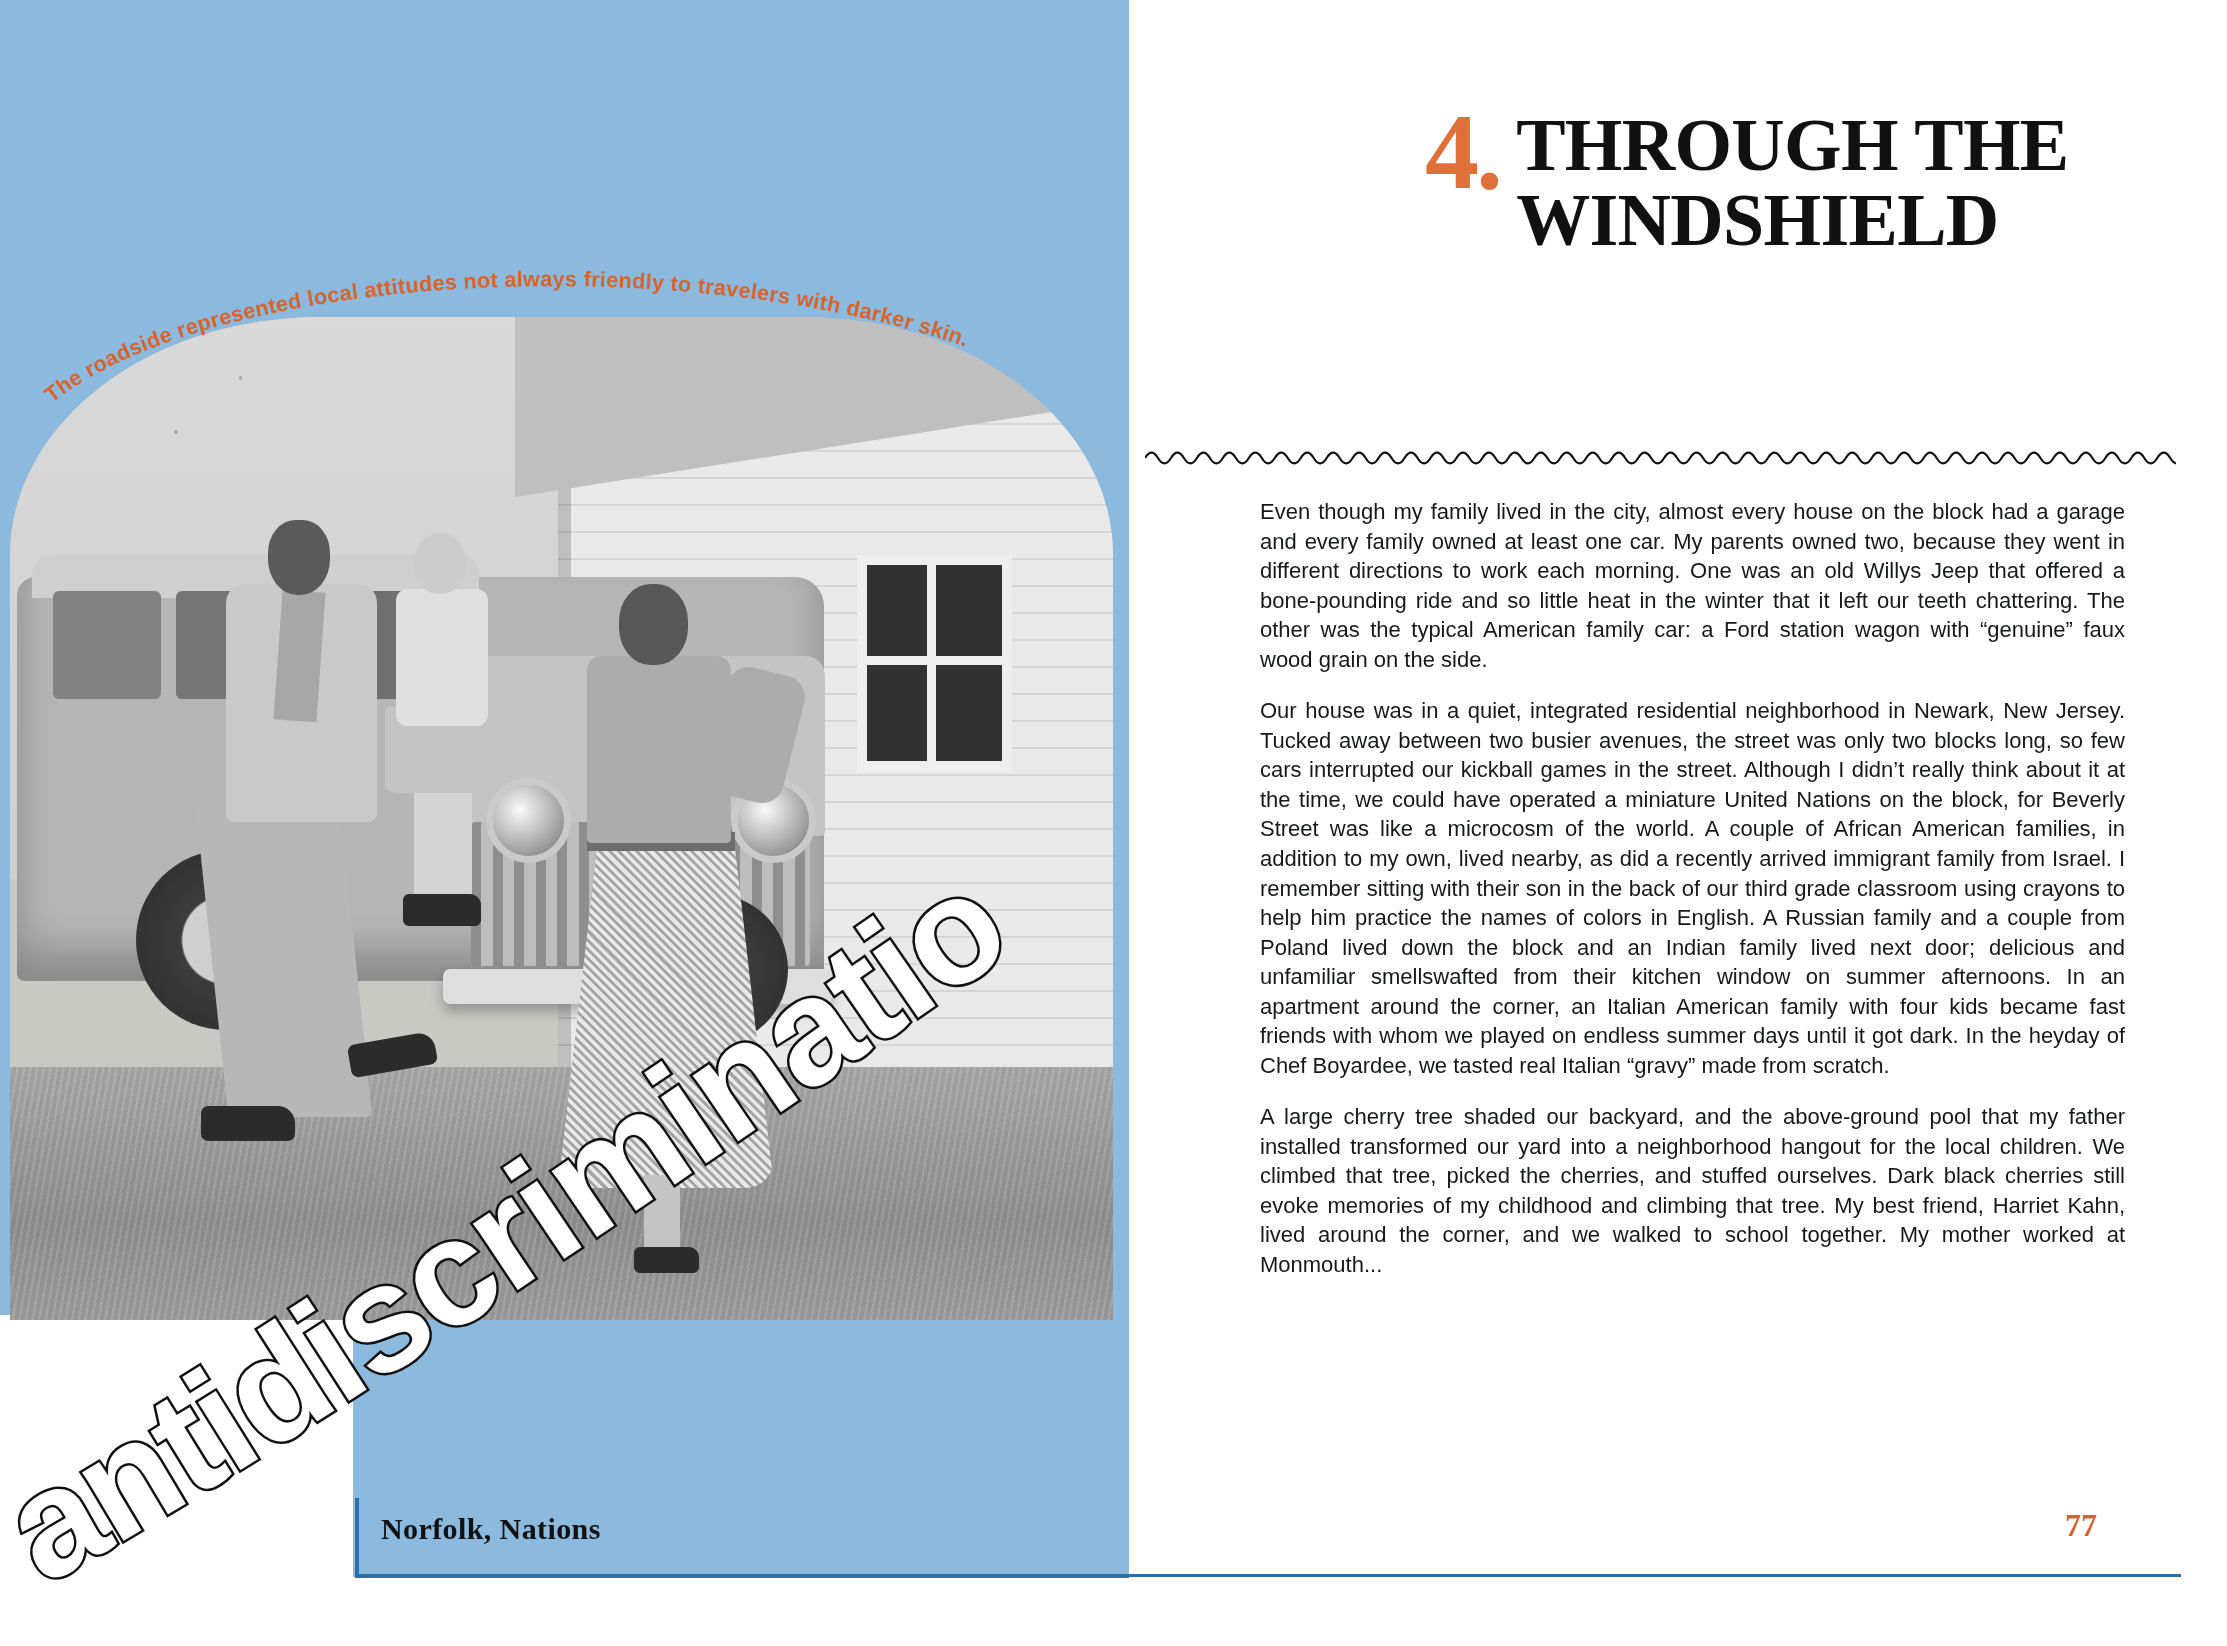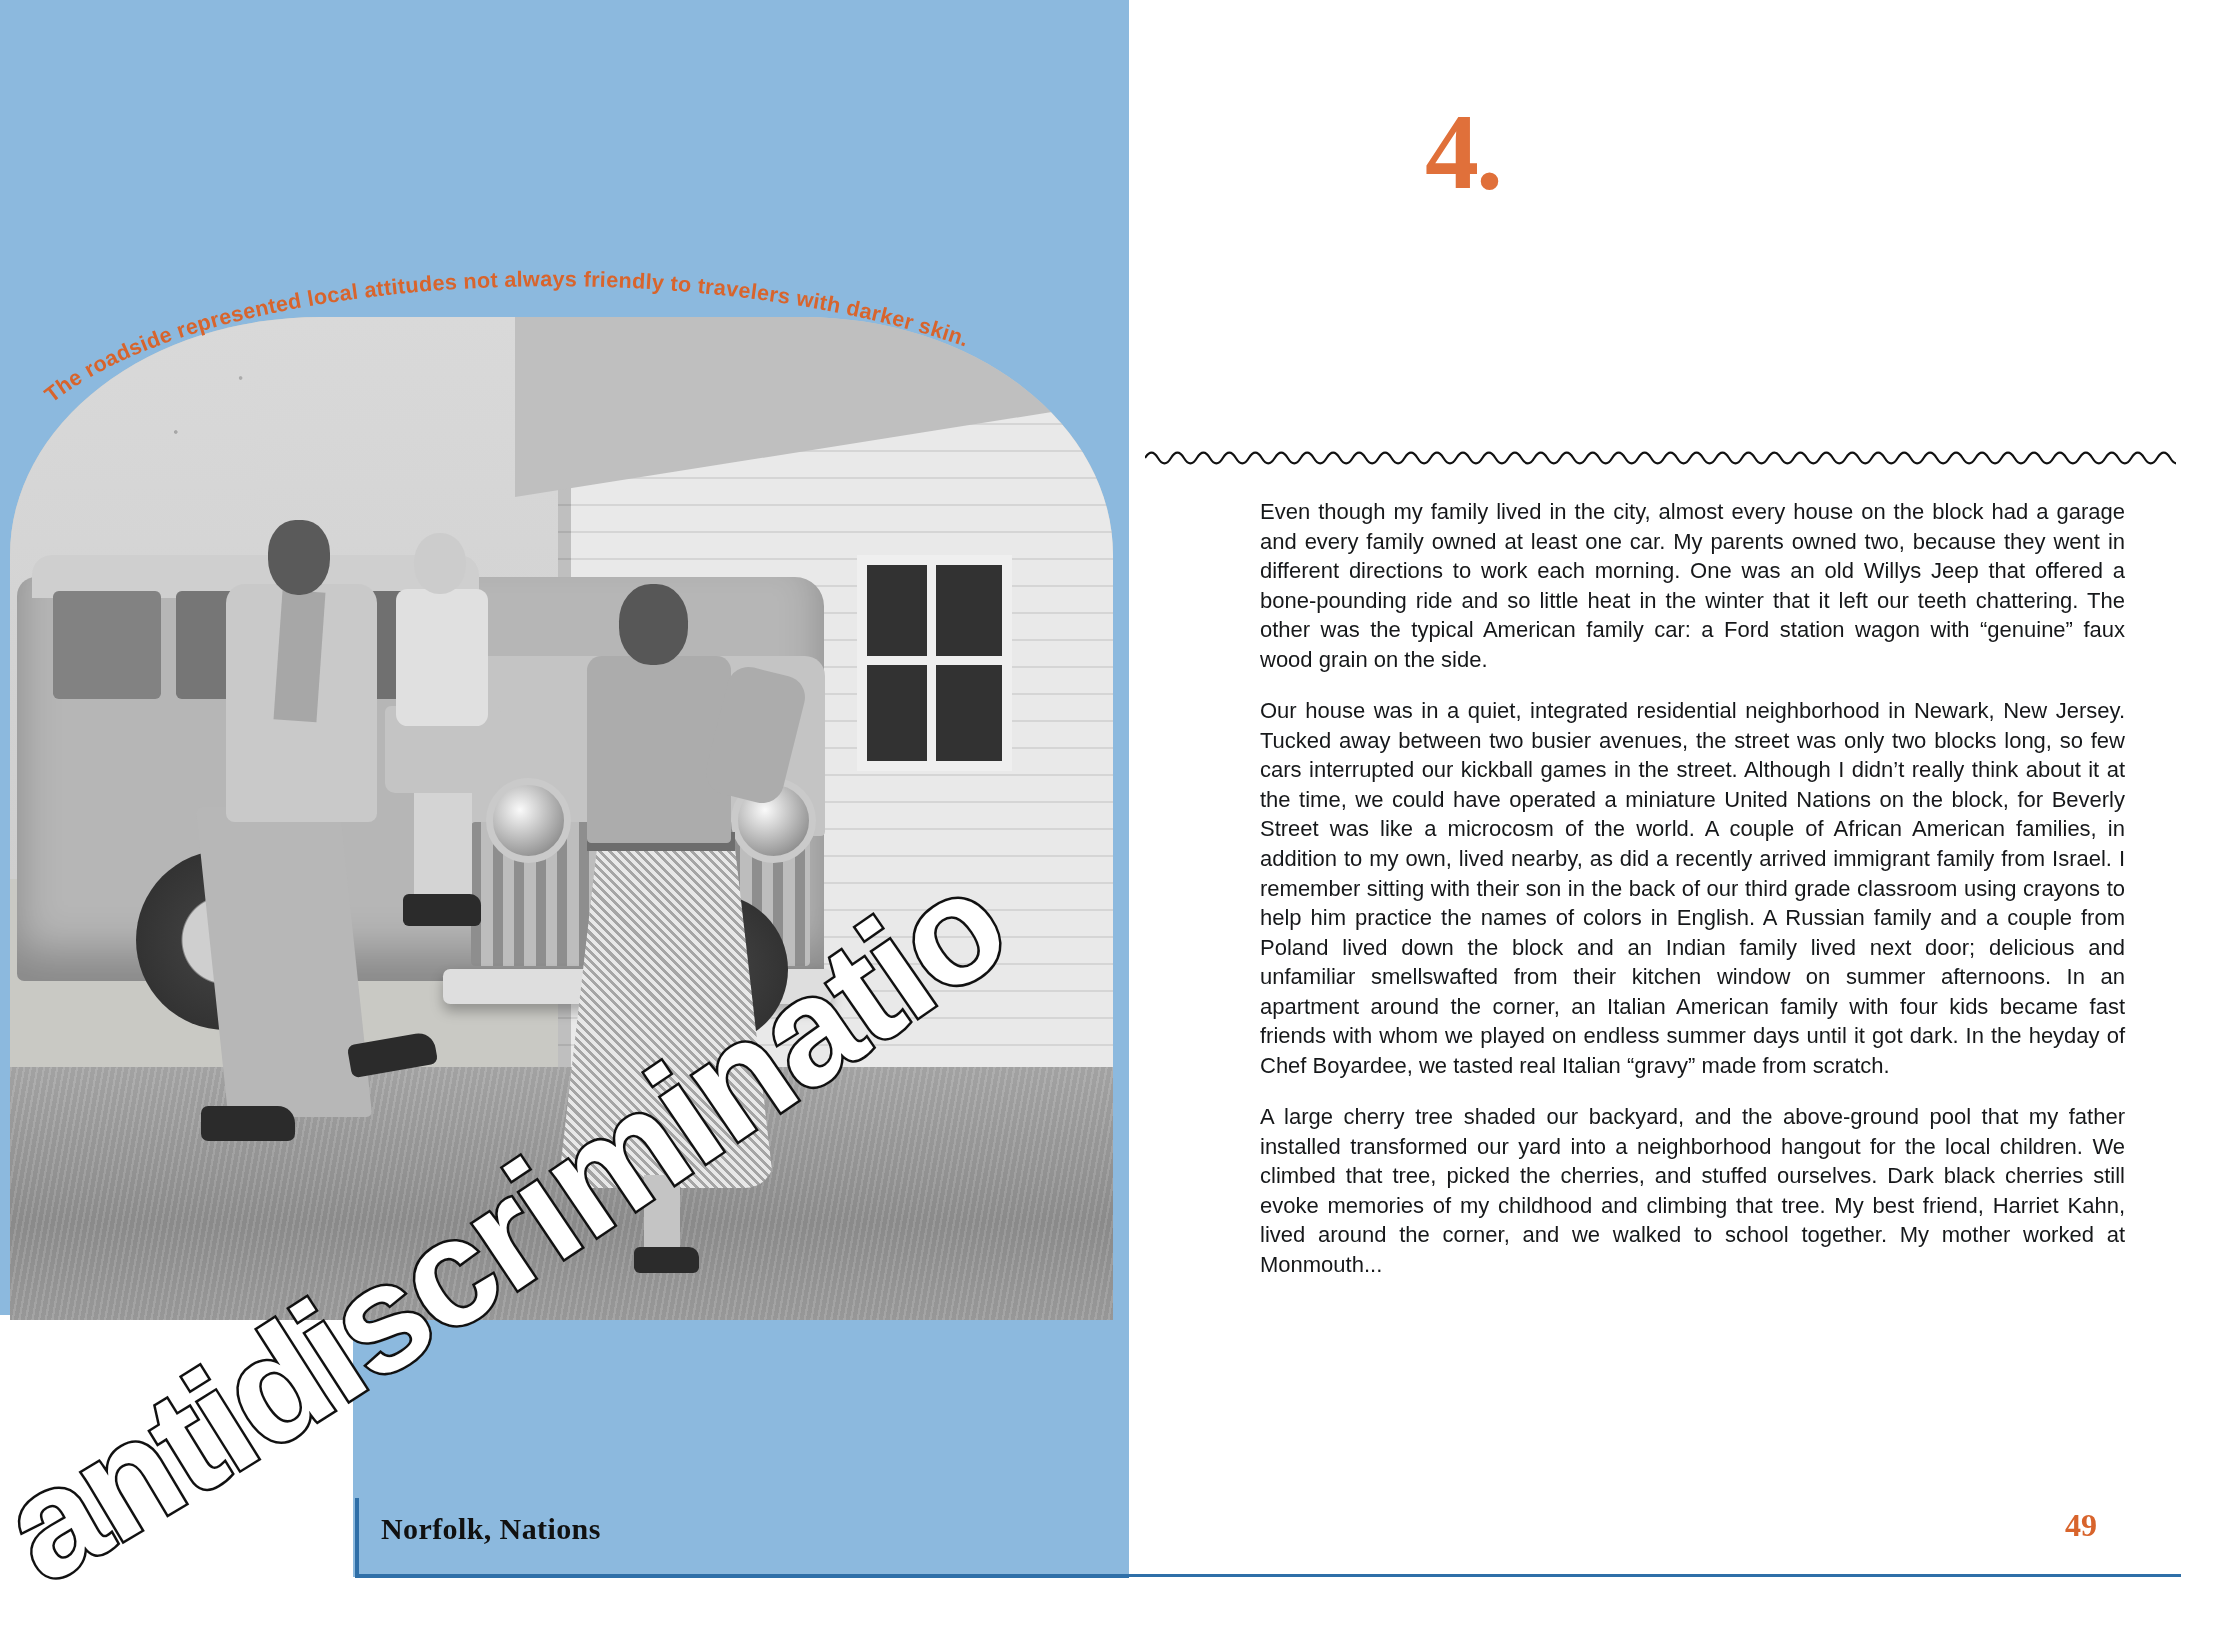--- a/index.html
+++ b/index.html
@@ -416,29 +416,30 @@
 
   <div id="caption-rule"></div>
   <div id="place-caption">Norfolk, Nations</div>
   <div id="bottom-rule-left"></div>
 </div>
 
 <div id="right-page">
 
   <div id="chapter-head">
     <div id="chapter-number">4.</div>
+    <div id="chapter-title">THROUGH THE WINDSHIELD</div>
   </div>
 
   <svg id="squiggle" viewBox="0 0 1430 36" preserveAspectRatio="none">
     <path d="M0,18 q9,-15 18,0 t18,0 t18,0 t18,0 t18,0 t18,0 t18,0 t18,0 t18,0 t18,0 t18,0 t18,0 t18,0 t18,0 t18,0 t18,0 t18,0 t18,0 t18,0 t18,0 t18,0 t18,0 t18,0 t18,0 t18,0 t18,0 t18,0 t18,0 t18,0 t18,0 t18,0 t18,0 t18,0 t18,0 t18,0 t18,0 t18,0 t18,0 t18,0 t18,0 t18,0 t18,0 t18,0 t18,0 t18,0 t18,0 t18,0 t18,0 t18,0 t18,0 t18,0 t18,0 t18,0 t18,0 t18,0 t18,0 t18,0 t18,0 t18,0 t18,0 t18,0 t18,0 t18,0 t18,0 t18,0 t18,0 t18,0 t18,0 t18,0 t18,0 t18,0 t18,0 t18,0 t18,0 t18,0 t18,0 t18,0 t18,0 t18,0 t18,0" fill="none" stroke="#111111" stroke-width="3"></path>
   </svg>
 
   <div id="body-column">
     <p>Even though my family lived in the city, almost every house on the block had a garage and every family owned at least one car. My parents owned two, because they went in different directions to work each morning. One was an old Willys Jeep that offered a bone-pounding ride and so little heat in the winter that it left our teeth chattering. The other was the typical American family car: a Ford station wagon with “genuine” faux wood grain on the side.</p>
     <p>Our house was in a quiet, integrated residential neighborhood in Newark, New Jersey. Tucked away between two busier avenues, the street was only two blocks long, so few cars interrupted our kickball games in the street. Although I didn’t really think about it at the time, we could have operated a miniature United Nations on the block, for Beverly Street was like a microcosm of the world. A couple of African American families, in addition to my own, lived nearby, as did a recently arrived immigrant family from Israel. I remember sitting with their son in the back of our third grade classroom using crayons to help him practice the names of colors in English. A Russian family and a couple from Poland lived down the block and an Indian family lived next door; delicious and unfamiliar smellswafted from their kitchen window on summer afternoons. In an apartment around the corner, an Italian American family with four kids became fast friends with whom we played on endless summer days until it got dark. In the heyday of Chef Boyardee, we tasted real Italian “gravy” made from scratch.</p>
     <p>A large cherry tree shaded our backyard, and the above-ground pool that my father installed transformed our yard into a neighborhood hangout for the local children. We climbed that tree, picked the cherries, and stuffed ourselves. Dark black cherries still evoke memories of my childhood and climbing that tree. My best friend, Harriet Kahn, lived around the corner, and we walked to school together. My mother worked at Monmouth...</p>
   </div>
 
-  <div id="page-number">49</div>
+  <div id="page-number">77</div>
 </div>
 
 <div id="bottom-rule-right"></div>
 
 
 </body></html>

